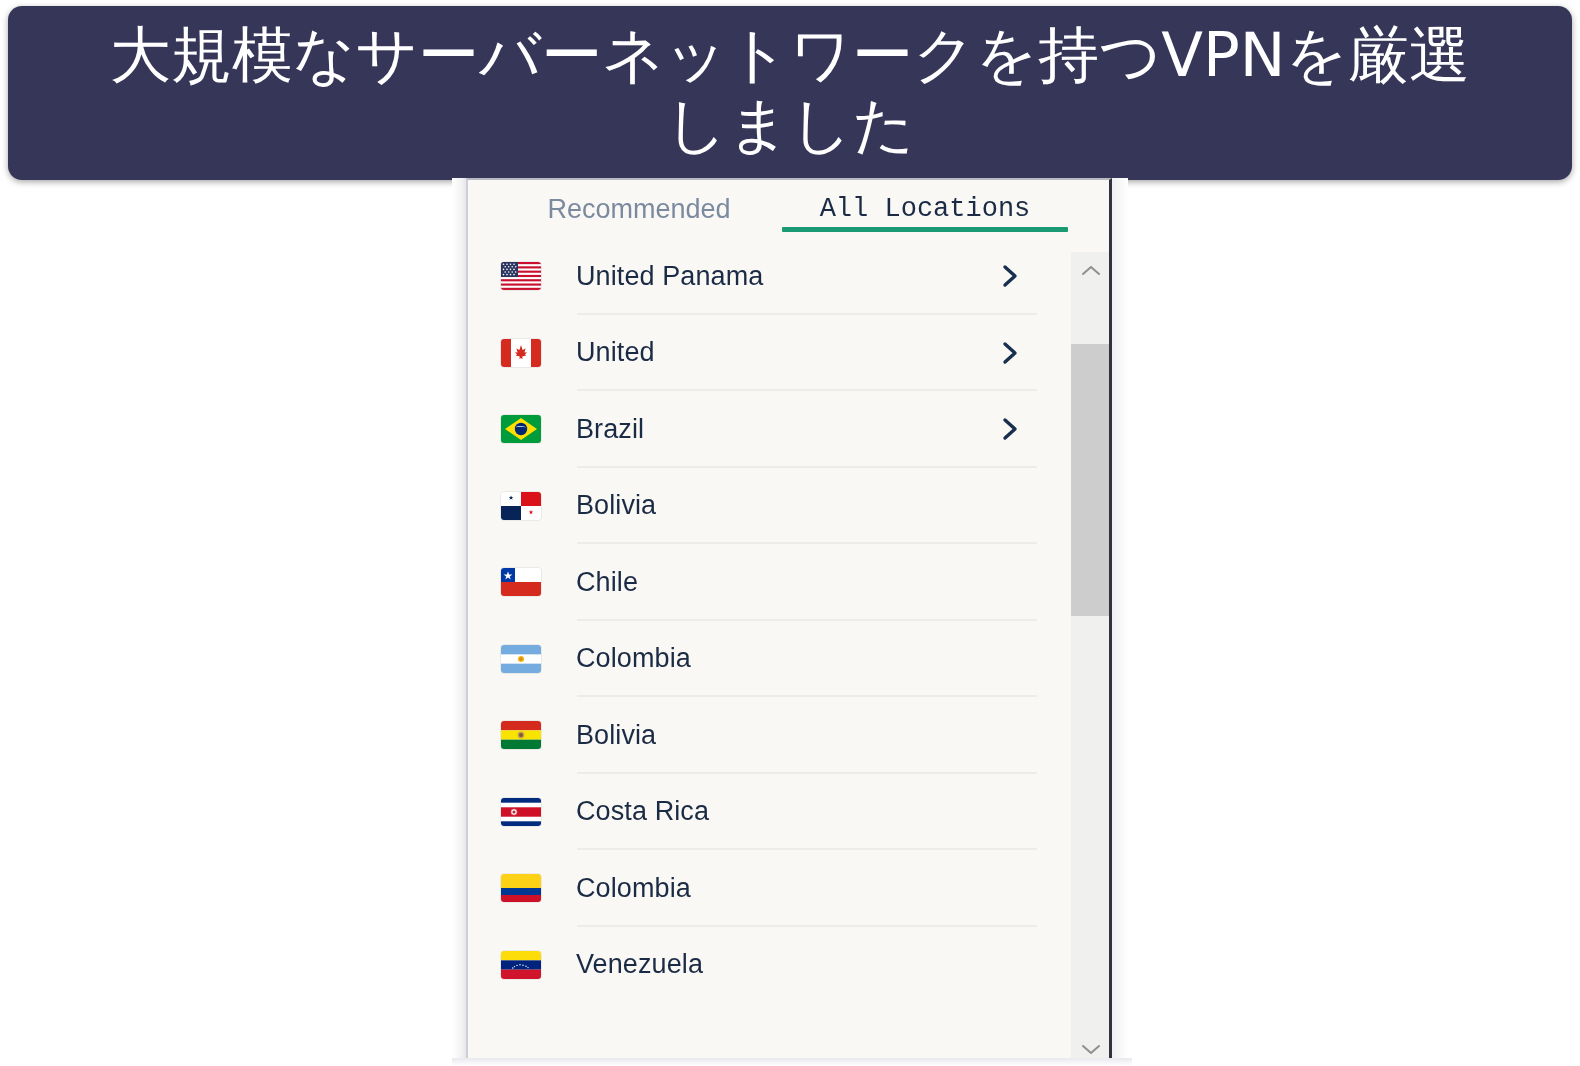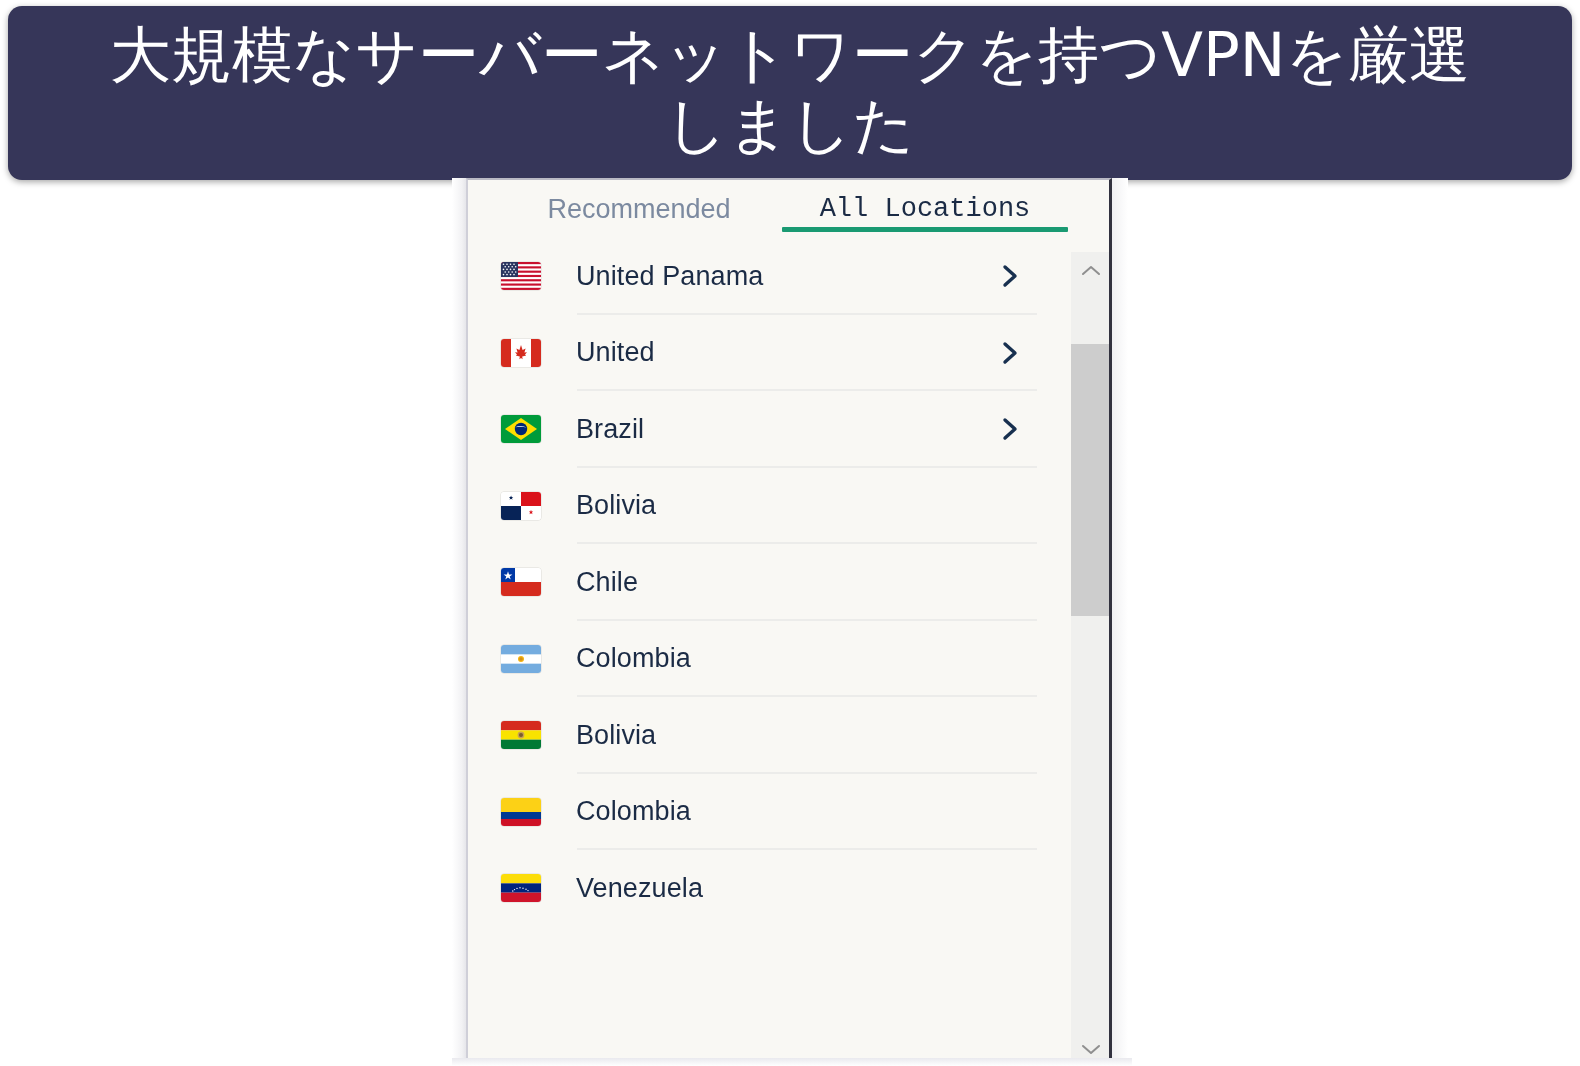--- a/index.html
+++ b/index.html
@@ -371,20 +371,34 @@
             <rect y="9.34" width="40" height="9.33" fill="#f9e300"></rect>
             <rect y="18.66" width="40" height="9.34" fill="#007934"></rect>
             <circle cx="20" cy="14" r="3.4" fill="#c8a253"></circle>
             <circle cx="20" cy="14" r="2" fill="#7a5c2e"></circle>
           </svg>
         </span>
         <span class="country-name">Bolivia</span>
         <span class="divider"></span>
       </div>
 
+      <div class="row">
+        <span class="flag">
+          <svg viewBox="0 0 40 28" preserveAspectRatio="none">
+            <rect width="40" height="28" fill="#ffffff"></rect>
+            <rect y="0" width="40" height="4.7" fill="#002b7f"></rect>
+            <rect y="23.3" width="40" height="4.7" fill="#002b7f"></rect>
+            <rect y="9.3" width="40" height="9.4" fill="#ce1126"></rect>
+            <circle cx="13" cy="14" r="3.2" fill="#ffffff" stroke="#ce1126" stroke-width="0.6"></circle>
+            <circle cx="13" cy="14" r="1.6" fill="#b03040"></circle>
+          </svg>
+        </span>
+        <span class="country-name">Costa Rica</span>
+        <span class="divider"></span>
+      </div>
 
       <div class="row">
         <span class="flag">
           <svg viewBox="0 0 40 28" preserveAspectRatio="none">
             <rect width="40" height="14" fill="#fcd116"></rect>
             <rect y="14" width="40" height="7" fill="#003893"></rect>
             <rect y="21" width="40" height="7" fill="#ce1126"></rect>
           </svg>
         </span>
         <span class="country-name">Colombia</span>

